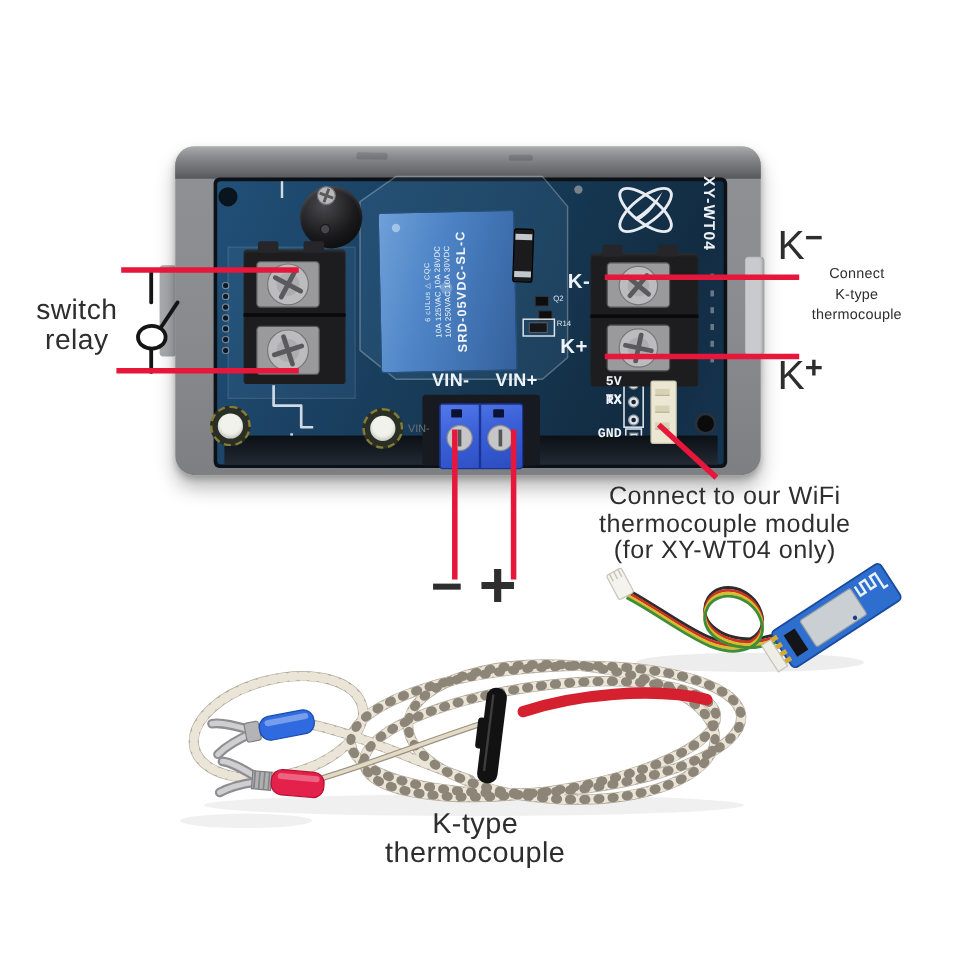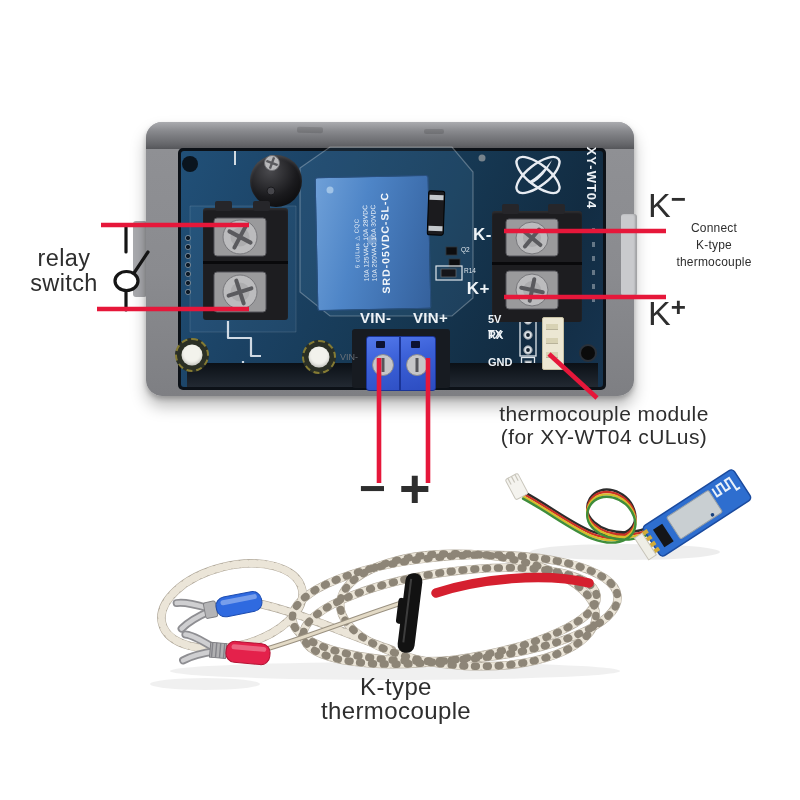--- a/index.html
+++ b/index.html
@@ -51,21 +51,21 @@
   .jst{position:absolute;left:542px;top:317px;width:20px;height:51px;background:#ece7d3;
        border:1px solid #c6c0a4;border-radius:2px;}
   .jst-slot{position:absolute;left:3px;width:12px;height:5px;background:#d8d2b4;border-bottom:1px solid #b9b39a;}
   .black-hole{position:absolute;left:581px;top:346px;width:14px;height:14px;border-radius:50%;
               background:#0b0b0b;box-shadow:0 0 0 2px #2a313a;}
 
   
   .silk{position:absolute;color:#eef3f7;font-weight:bold;white-space:nowrap;}
   .silk-k{font-size:17px;letter-spacing:.5px;width:32px;text-align:right;}
   .silk-vin{font-size:15px;letter-spacing:.3px;}
-  .silk-pin{font-size:11px;width:30px;}
+  .silk-pin{font-size:11px;width:30px;text-align:right;font-family:Liberation Mono, monospace;}
   .silk-faint{font-size:9px;color:#6a7078;font-weight:normal;}
   .silk-tiny{font-size:6.5px;color:#dfe6ec;font-weight:normal;}
   .model-vert{position:absolute;left:583px;top:142px;width:16px;height:72px;}
   .model-vert span{position:absolute;left:50%;top:50%;transform:translate(-50%,-50%) rotate(90deg);
                    white-space:nowrap;color:#eef2f6;font-weight:bold;font-size:13px;letter-spacing:1px;}
 
   
   .ann{position:absolute;color:#2e2e2e;letter-spacing:.4px;}
   .ann-center{text-align:center;}
   .relay-switch-label{left:10px;top:246px;width:108px;font-size:23.5px;line-height:25px;}
@@ -352,44 +352,45 @@
       <path d="M 97,309 H 249"></path>
       <path d="M 504,231 H 666"></path>
       <path d="M 504,297 H 666"></path>
       <path d="M 379,358 V 483"></path>
       <path d="M 428,358 V 483"></path>
       <path d="M 549,354 L 597,398"></path>
     </g>
   </svg>
 
   <div class="ann ann-center relay-switch-label">
+    <div>switch</div>
     <div>relay</div>
-    <div>switch</div>
   </div>
 
   <div class="ann kbig k-minus-label">
     <span>K</span><span class="sign">−</span>
   </div>
 
   <div class="ann ann-center connect-thermo-label">
     <div>Connect</div>
     <div>K-type</div>
     <div>thermocouple</div>
   </div>
 
   <div class="ann kbig k-plus-label">
     <span>K</span><span class="sign">+</span>
   </div>
 
   <div class="ann minus-sym">−</div>
   <div class="ann plus-sym">+</div>
 
   <div class="ann ann-center wifi-label">
+    <div>Connect to our WiFi</div>
     <div>thermocouple module</div>
-    <div>(for XY-WT04 cULus)</div>
+    <div>(for XY-WT04 only)</div>
   </div>
 
   <div class="ann ann-center ktype-label">
     <div>K-type</div>
     <div>thermocouple</div>
   </div>
 
 </div>
 
 </body></html>

